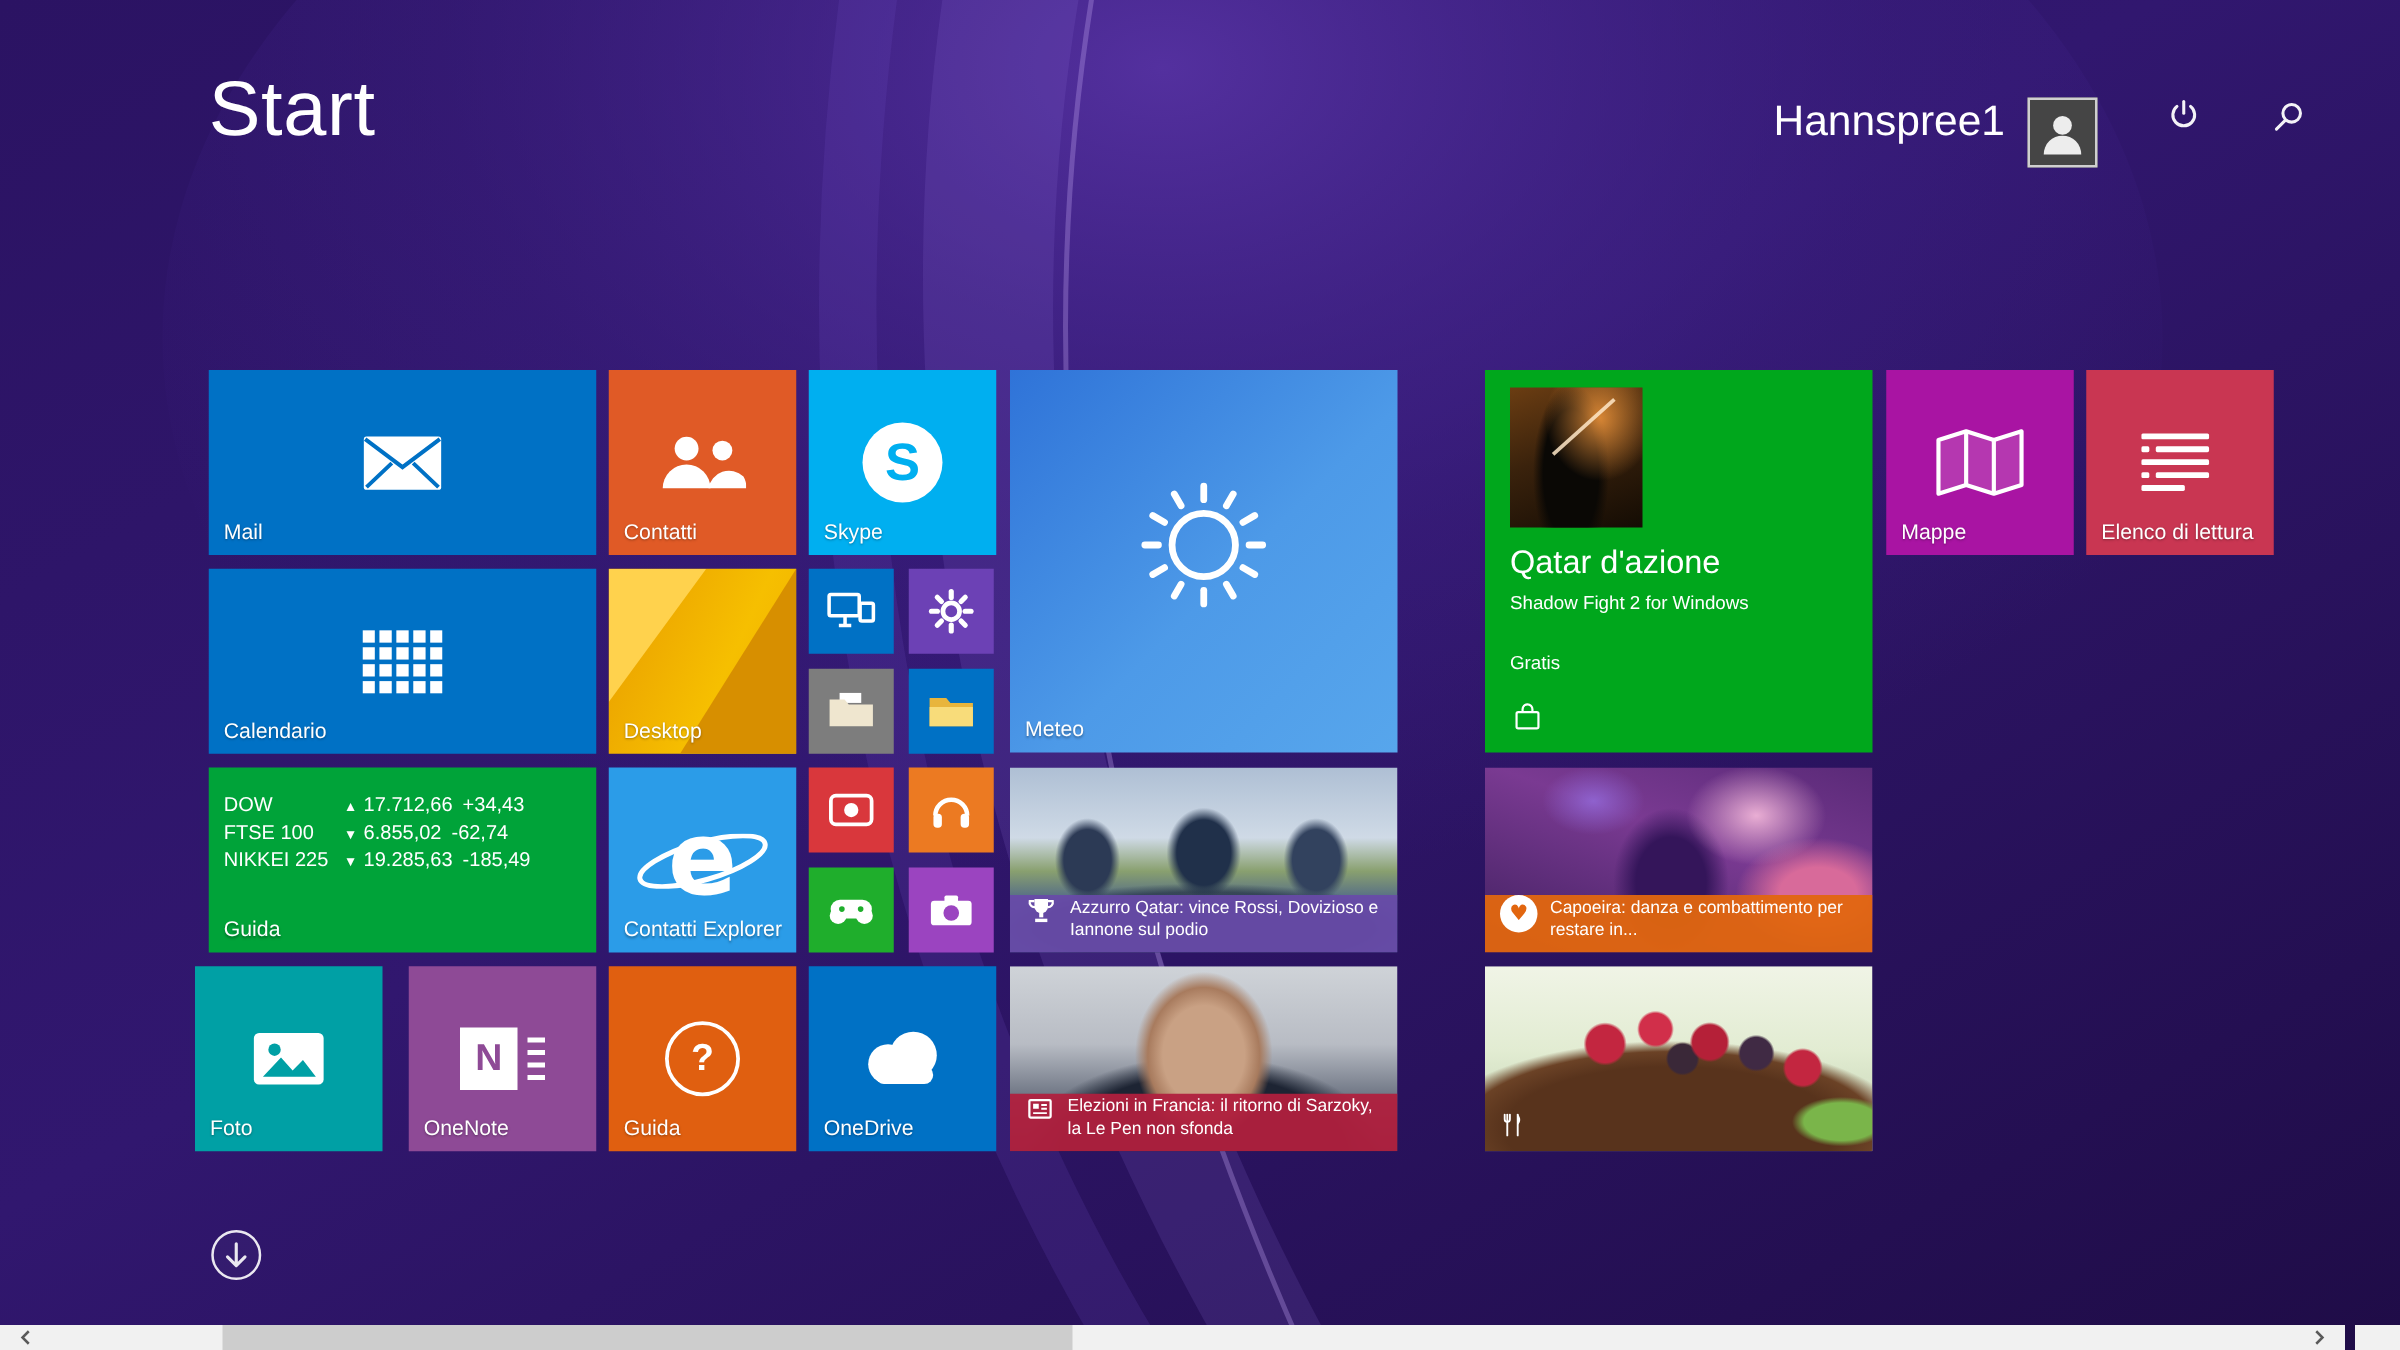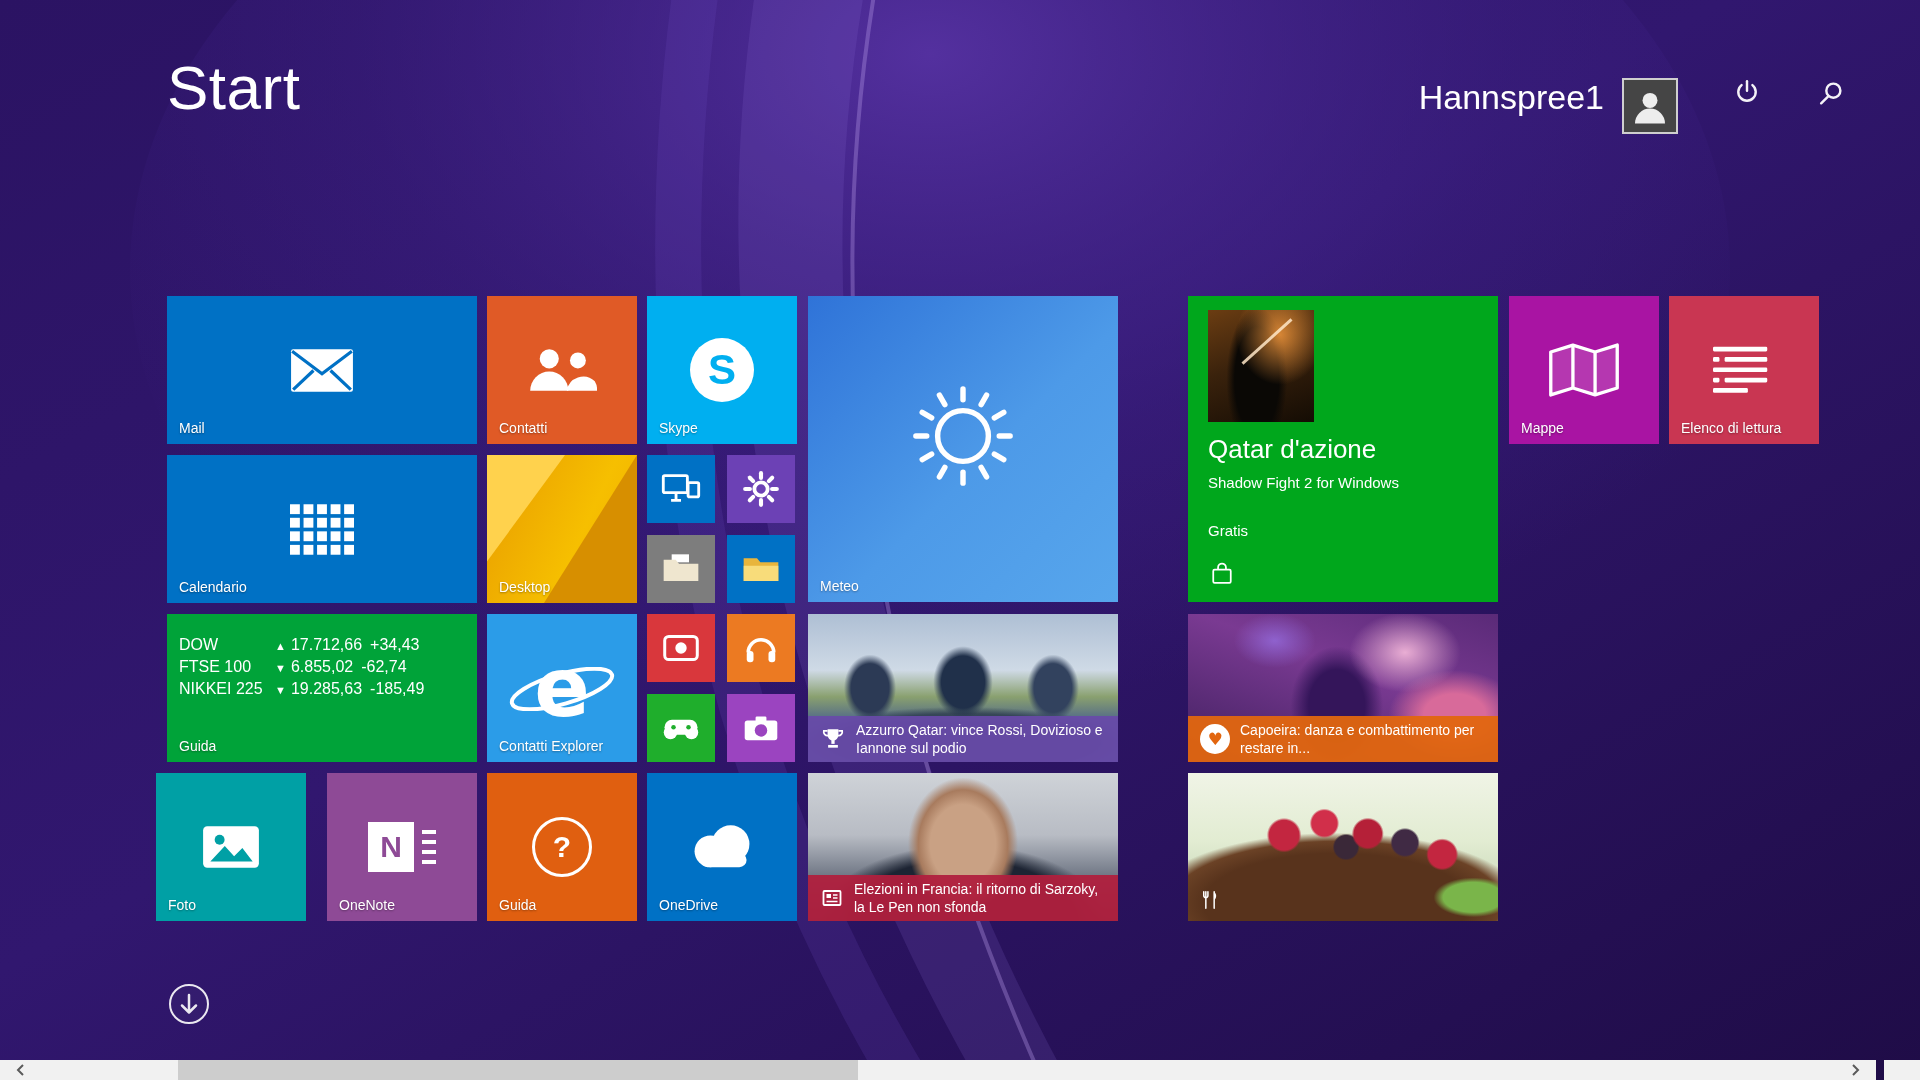--- a/index.html
+++ b/index.html
@@ -19,21 +19,21 @@
   .avatar{width:56px;height:56px;background:#454545;border:2px solid #cfcfcf;box-sizing:border-box;
     display:flex;align-items:center;justify-content:center}
   .hdr-icon{margin-left:54px;opacity:.95;cursor:pointer}
 
   
   .tile{position:absolute;color:#fff;cursor:pointer;overflow:hidden;z-index:2}
   .size-w{width:310px;height:148px}
   .size-m{width:150px;height:148px}
   .size-s{width:68px;height:68px}
   .size-l{width:310px;height:306px}
-  .label{position:absolute;left:12px;bottom:8px;font-size:14px;z-index:6;text-shadow:0 1px 2px rgba(0,0,0,.35)}
+  .label{position:absolute;left:12px;bottom:8px;font-size:17px;z-index:6;text-shadow:0 1px 2px rgba(0,0,0,.35)}
   .iconC{position:absolute;inset:0;display:flex;align-items:center;justify-content:center;z-index:3}
 
   
   .bg-blue{background:#0071c5}
   .bg-cyan{background:#00aff0}
   .bg-orange{background:#e05a26}
   .bg-meteo{background:linear-gradient(135deg,#2f73d8 0%,#4d9ae8 55%,#57a6ec 100%)}
   .bg-money{background:#00a339}
   .bg-ie{background:#2b9ce8}
   .bg-gear{background:#6c41b5}
@@ -81,21 +81,21 @@
     radial-gradient(230px 86px at 48% 88%, #58331c 0 58%, #6b4226 72%, transparent 82%),
     linear-gradient(180deg,#f0f4e6 0%,#e2ecd2 46%,#d8e4c8 60%,#e8eadf 100%)}
   .img-ninja{position:absolute;left:20px;top:14px;width:106px;height:112px;background:
     radial-gradient(66px 76px at 68% 22%, rgba(240,150,60,.85), transparent 66%),
     radial-gradient(46px 110px at 46% 62%, #0a0805 0 48%, transparent 66%),
     linear-gradient(160deg,#6b3d12 0%,#3a220c 45%,#140c04 100%)}
   .sword{position:absolute;width:66px;height:3px;background:rgba(255,232,200,.85);
     transform:rotate(-42deg);top:30px;left:26px}
 
   
-  .caption{position:absolute;left:0;right:0;bottom:0;height:46px;display:flex;align-items:center;
+  .caption{position:absolute;left:0;right:0;bottom:0;height:46px;display:flex;
     padding:0 12px;gap:10px;font-size:14px;z-index:5}
   .cap-purple{background:rgba(104,74,168,.94)}
   .cap-red{background:rgba(176,32,62,.95)}
   .cap-orange{background:rgba(226,102,15,.95)}
   .cap-text{line-height:1.3;max-width:250px}
 
   
   .stocks{position:absolute;left:12px;top:22px;right:8px;font-size:16px;z-index:4}
   .stock-row{display:flex;align-items:baseline;margin-bottom:4px;white-space:nowrap}
   .sname{width:96px}

